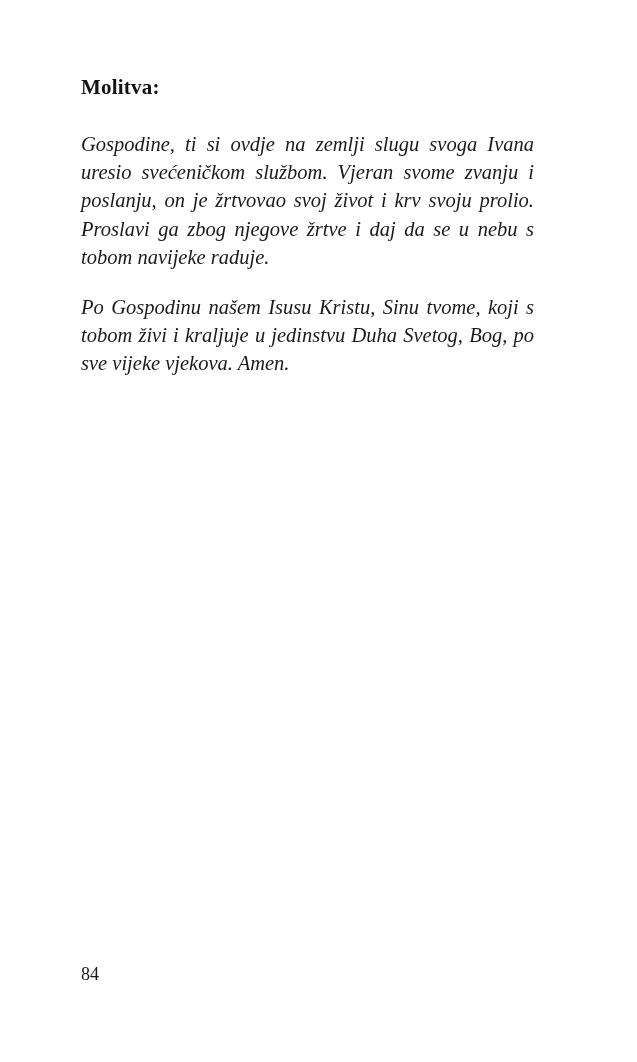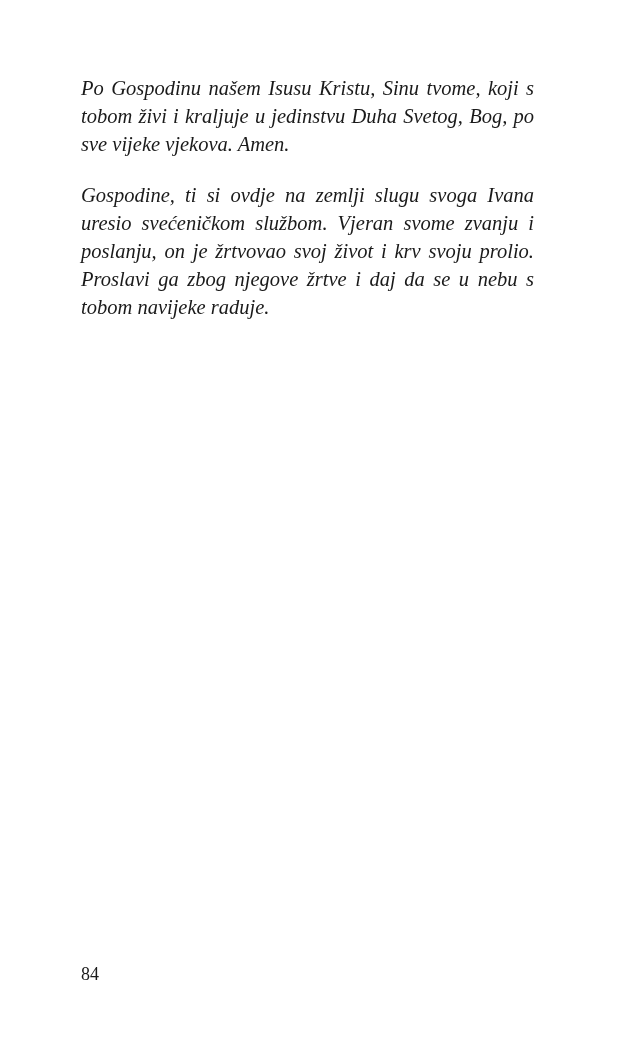--- a/index.html
+++ b/index.html
@@ -60,17 +60,18 @@
     line-height: 22px;
     color: #1a1a1a;
     text-align: right;
   }
 </style>
 </head>
 <body>
 
 <div class="page">
   <div class="content">
+    <h1 class="heading">Molitva:</h1>
+    <p class="para">Gospodine, ti si ovdje na zemlji slugu svoga Ivana uresio svećeničkom službom. Vjeran svome zvanju i poslanju, on je žrtvovao svoj život i krv svoju prolio. Proslavi ga zbog njegove žrtve i daj da se u nebu s tobom navijeke raduje.</p>
     <p class="para">Po Gospodinu našem Isusu Kristu, Sinu tvome, koji s tobom živi i kraljuje u jedinstvu Duha Svetog, Bog, po sve vijeke vjekova. Amen.</p>
-    <p class="para">Gospodine, ti si ovdje na zemlji slugu svoga Ivana uresio svećeničkom službom. Vjeran svome zvanju i poslanju, on je žrtvovao svoj život i krv svoju prolio. Proslavi ga zbog njegove žrtve i daj da se u nebu s tobom navijeke raduje.</p>
   </div>
   <div class="folio">84</div>
 </div>
 
 </body></html>

